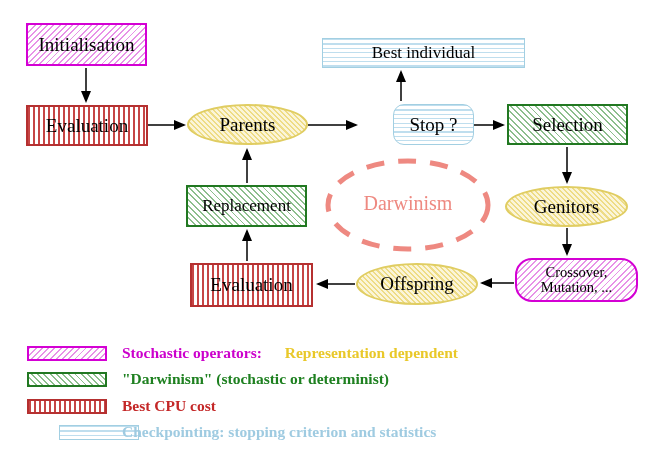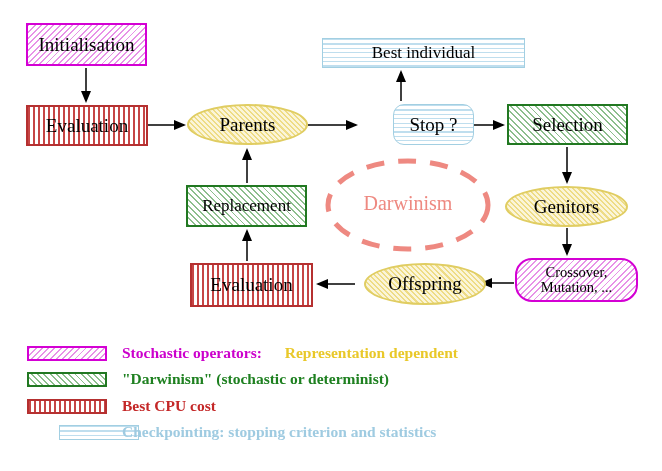--- a/index.html
+++ b/index.html
@@ -93,21 +93,21 @@
 
   <div class="node ellipse yellow-hatch fs19" style="left:505px;top:186px;width:123px;height:41px">Genitors</div>
 
   <div class="node green-hatch fs19" style="left:507px;top:104px;width:121px;height:41px">Selection</div>
 
   <div class="node magenta-hatch fs14" style="left:515px;top:258px;width:123px;height:44px;flex-direction:column">
     <span>Crossover,</span>
     <span>Mutation, ...</span>
   </div>
 
-  <div class="node ellipse yellow-hatch fs19" style="left:364px;top:263px;width:122px;height:42px">Offspring</div>
+  <div class="node ellipse yellow-hatch fs19" style="left:356px;top:263px;width:122px;height:42px">Offspring</div>
 
   <div class="node red-stripes fs19" style="left:190px;top:263px;width:123px;height:44px">Evaluation</div>
 
   <div class="node green-hatch fs17" style="left:186px;top:185px;width:121px;height:42px">Replacement</div>
 
   <div class="generation-label">Darwinism</div>
 
   <div>
     <div class="swatch magenta-hatch" style="top:346px"></div>
     <div class="legend-text" style="top:344px">

